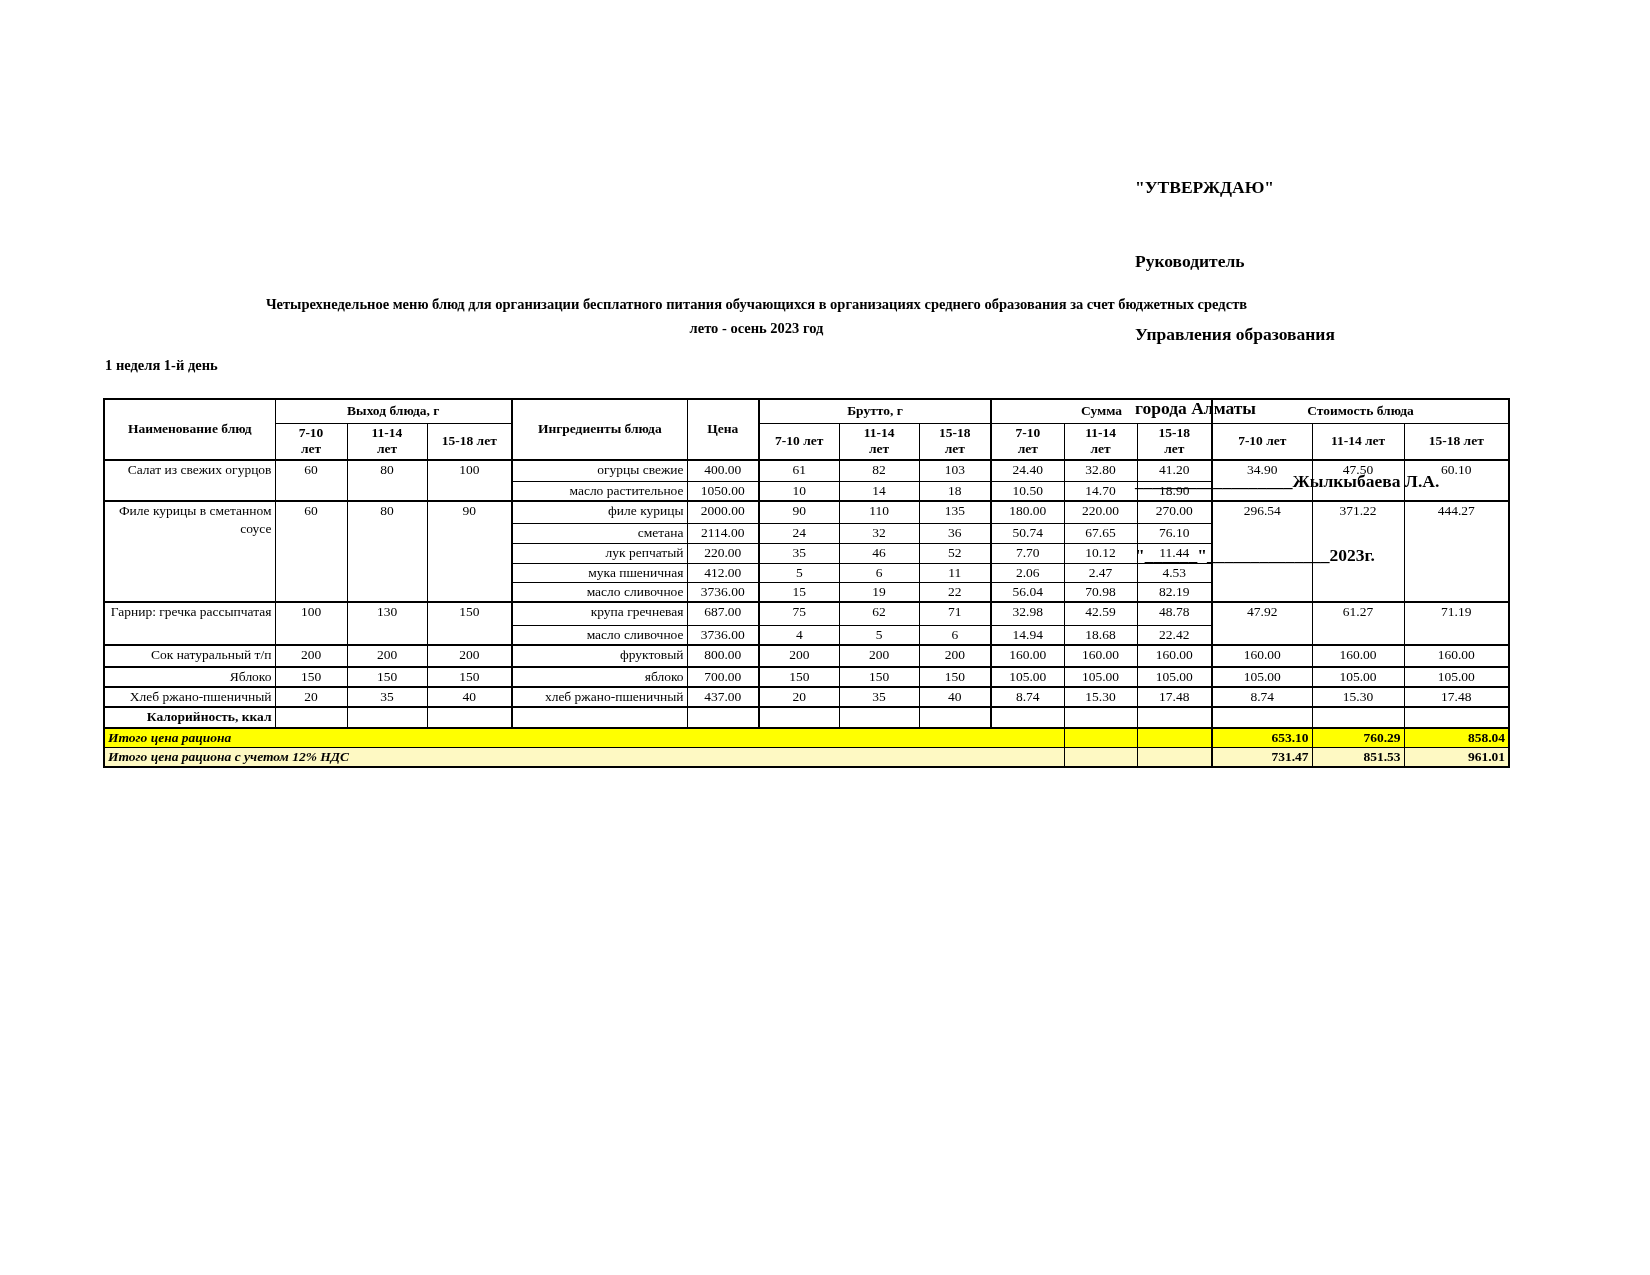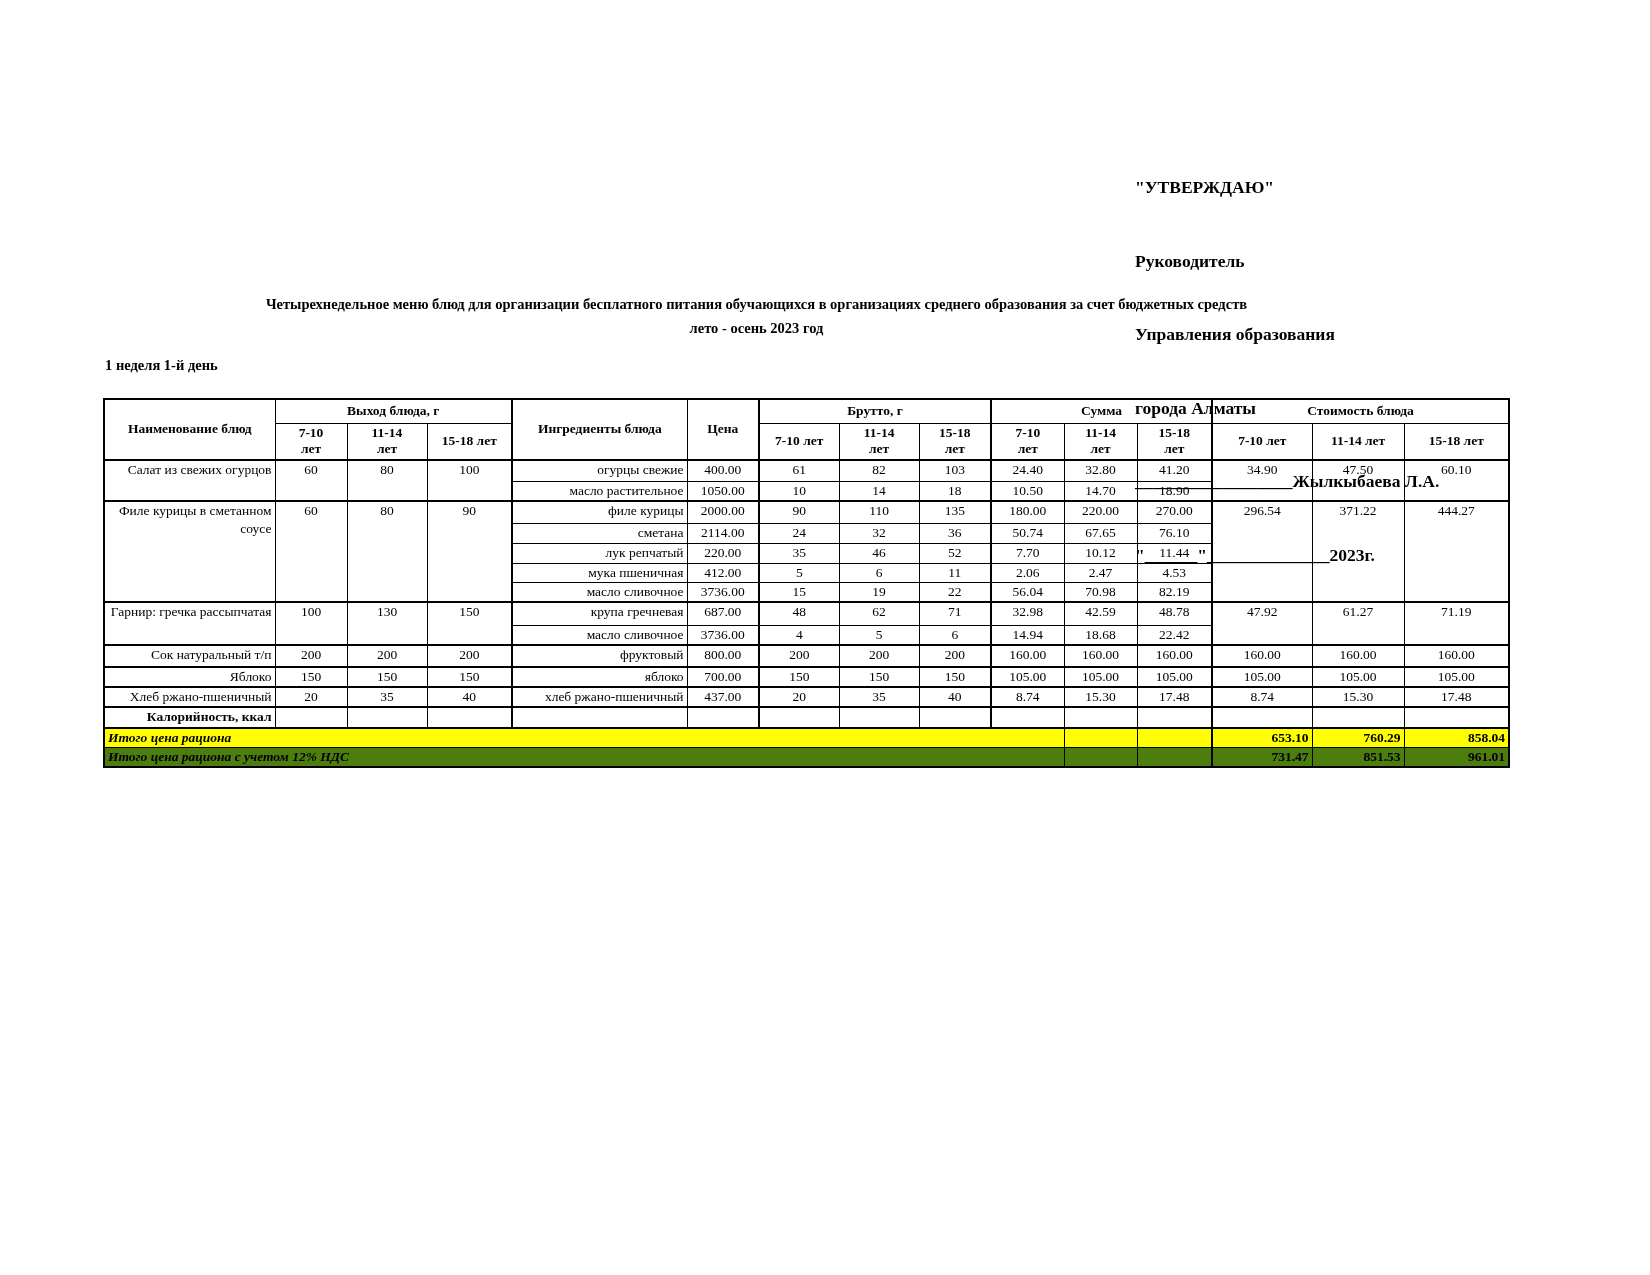--- a/index.html
+++ b/index.html
@@ -178,21 +178,21 @@
         <td class="c">82.19</td>
       </tr>
 
       <tr class="t2" style="height:23px">
         <td class="nm" rowspan="2">Гарнир: гречка рассыпчатая</td>
         <td class="c" rowspan="2">100</td>
         <td class="c" rowspan="2">130</td>
         <td class="c" rowspan="2">150</td>
         <td class="nm bl2">крупа гречневая</td>
         <td class="c">687.00</td>
-        <td class="c bl2">48</td>
+        <td class="c bl2">75</td>
         <td class="c">62</td>
         <td class="c">71</td>
         <td class="c bl2">32.98</td>
         <td class="c">42.59</td>
         <td class="c">48.78</td>
         <td class="c bl2" rowspan="2">47.92</td>
         <td class="c" rowspan="2">61.27</td>
         <td class="c" rowspan="2">71.19</td>
       </tr>
       <tr style="height:19px">
@@ -280,21 +280,21 @@
 
       <tr class="t2" style="height: 18px; background-color: rgb(255, 255, 0);">
         <td class="tot-label" colspan="10">Итого цена рациона</td>
         <td></td>
         <td></td>
         <td class="tot-val bl2">653.10</td>
         <td class="tot-val">760.29</td>
         <td class="tot-val">858.04</td>
       </tr>
 
-      <tr style="height: 19px; background-color: #4d7c0f;">
+      <tr style="height: 19px; background-color: #fef9c3;">
         <td class="tot-label" colspan="10">Итого цена рациона с учетом 12% НДС</td>
         <td></td>
         <td></td>
         <td class="tot-val bl2">731.47</td>
         <td class="tot-val">851.53</td>
         <td class="tot-val">961.01</td>
       </tr>
     </tbody>
   </table>
 

